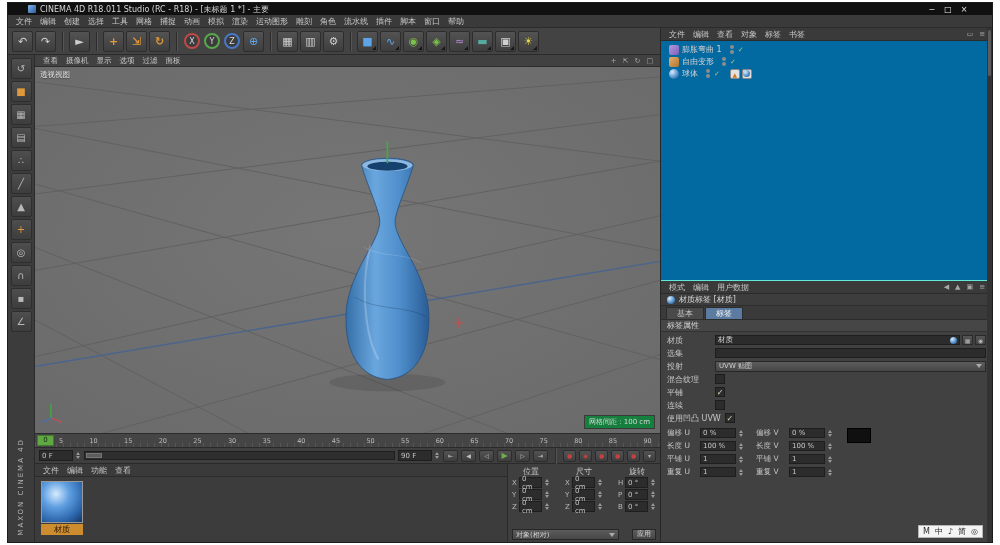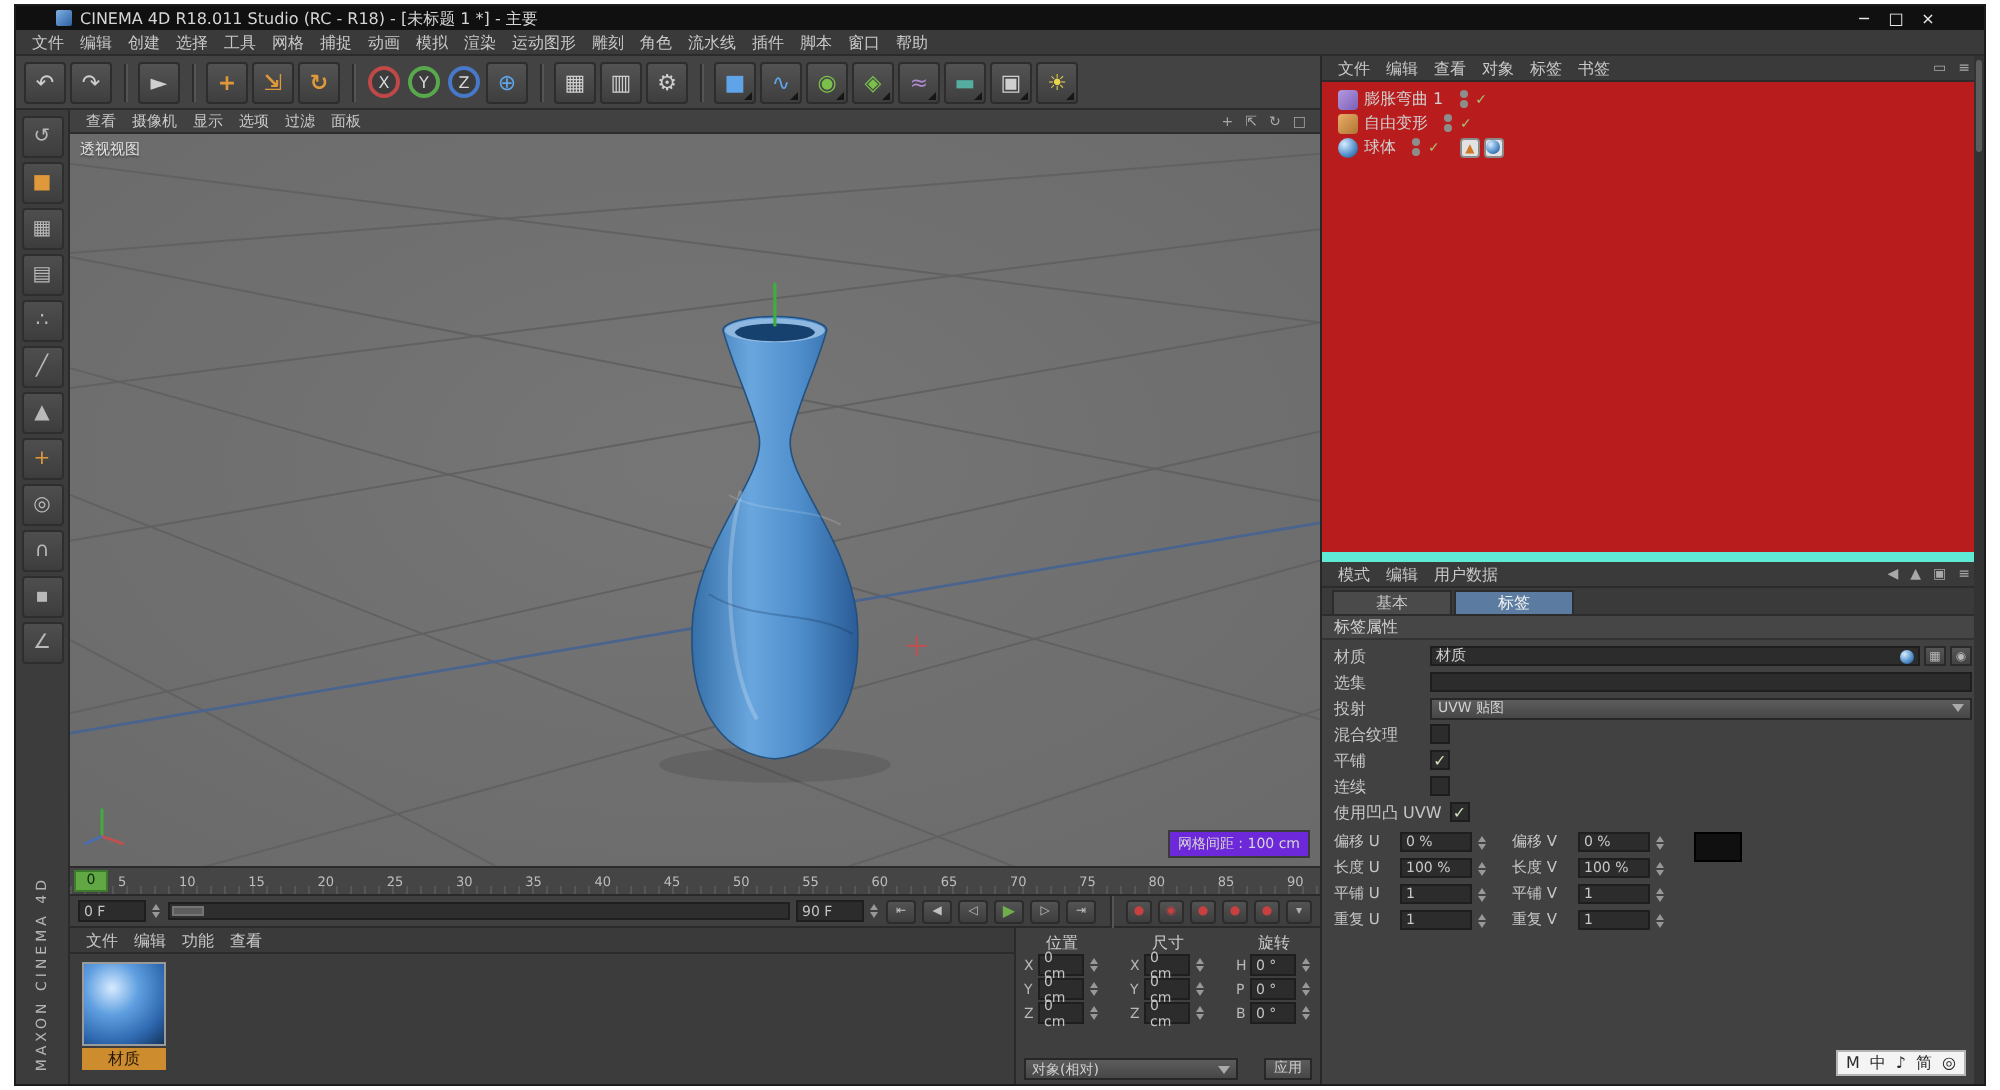--- a/index.html
+++ b/index.html
@@ -52,21 +52,21 @@
   .branding { margin-top:auto; margin-bottom:6px; writing-mode:vertical-rl; transform:rotate(180deg);
     font-size:7px; letter-spacing:2px; color:#c9c9c9; opacity:.85; }
 
   
   .center { flex:1; display:flex; flex-direction:column; min-width:0; }
   .vp-menubar { height:12px; background:#414141; border-bottom:1px solid #2d2d2d; display:flex; align-items:center; padding:0 4px; flex-shrink:0; }
   .vp-menubar .mi { font-size:7.5px; padding:0 4px; }
   .viewport { flex:1; position:relative; background:#6f6f6f; overflow:hidden; border-bottom:1px solid #2b2b2b; }
   .vp-svg { position:absolute; inset:0; width:100%; height:100%; }
   .view-label { position:absolute; left:5px; top:3px; font-size:7.5px; color:#e2e2e2; text-shadow:0 1px 1px rgba(0,0,0,.4); }
-  .grid-label { position:absolute; right:5px; bottom:4px; background:#6d28d9; border:1px solid #3a3a3a; color:#d6d6d6;
+  .grid-label { position:absolute; right:5px; bottom:4px; background:#15803d; border:1px solid #3a3a3a; color:#d6d6d6;
     font-size:7px; padding:1px 4px; }
 
   
   .ruler { height:14px; background:#454545; border-bottom:1px solid #2a2a2a; position:relative; display:flex; align-items:center;
     padding-left:24px; padding-right:8px; flex-shrink:0;
     background-image:repeating-linear-gradient(90deg,#565656 0 1px,transparent 1px 7px);
     background-size:100% 4px; background-position:0 100%; background-repeat:no-repeat; }
   .ticks { flex:1; display:flex; justify-content:space-between; }
   .tick { font-size:6.5px; color:#bdbdbd; }
   .marker { position:absolute; left:2px; top:1px; width:17px; height:11px; background:#61a845; border:1px solid #3e7a2e;
@@ -106,21 +106,21 @@
   .axis { width:7px; font-size:7px; color:#b8b8b8; }
   .coord-foot { display:flex; gap:13px; margin-top:1px; }
   .dd { height:11px; background:linear-gradient(#5c5c5c,#474747); border:1px solid #272727; color:#d0d0d0; font-size:7px;
     display:flex; align-items:center; justify-content:space-between; padding:0 3px; }
   .dd .tri { width:0; height:0; border-left:3px solid transparent; border-right:3px solid transparent; border-top:4px solid #aaa; }
   .coord-foot .dd { flex:1; }
   .btn3d { height:11px; background:linear-gradient(#5c5c5c,#474747); border:1px solid #272727; color:#d0d0d0; font-size:7px;
     text-align:center; line-height:9px; padding:0 4px; }
 
   
-  .om-tree { height:240px; background:#b91c1c; border-bottom:5px solid #5eead4; padding-top:3px; overflow:hidden; }
+  .om-tree { height:240px; background:#0369a1; border-bottom:1px solid #5eead4; padding-top:3px; overflow:hidden; }
   .obj-row { display:flex; align-items:center; height:11px; padding-left:8px; margin-bottom:1px; }
   .obj-icon { width:10px; height:10px; border-radius:2px; margin-right:3px; flex-shrink:0; }
   .oi-deform1 { background:linear-gradient(135deg,#b49ae0,#7a5fb8); }
   .oi-deform2 { background:linear-gradient(135deg,#e8b06a,#b07430); }
   .oi-sphere { border-radius:50%; background:radial-gradient(circle at 32% 30%, #d8ecff, #4d8cc8 60%, #1c4474); }
   .obj-name { font-size:8px; color:#d0d0d0; white-space:nowrap; }
   .vis-dots { display:flex; flex-direction:column; gap:1px; margin-left:8px; margin-right:4px; }
   .vis-dots i { width:4px; height:4px; border-radius:50%; background:#8d8d8d; }
   .obj-check { font-size:7px; color:#a9c47a; }
   .tags { display:flex; gap:2px; margin-left:10px; }
@@ -128,21 +128,21 @@
     text-align:center; color:#d07828; }
   .tag-tex { display:flex; align-items:center; justify-content:center; }
   .tag-tex i { width:7px; height:7px; border-radius:50%; background:radial-gradient(circle at 32% 30%, #d8ecff, #4d8cc8 60%, #1c4474); display:block; }
 
   
   .am { flex:1; display:flex; flex-direction:column; min-height:0; background:#414141; }
   .am-title { height:12px; display:flex; align-items:center; padding:0 6px; background:#3d3d3d; border-bottom:1px solid #2c2c2c; }
   .mini-sphere { width:8px; height:8px; border-radius:50%; background:radial-gradient(circle at 32% 30%, #d8ecff, #4d8cc8 60%, #1c4474); margin-right:4px; flex-shrink:0; }
   .am-title-text { font-size:8px; color:#d6d6d6; }
   .tabs { height:14px; display:flex; align-items:flex-end; padding:0 5px; background:#3a3a3a; border-bottom:1px solid #2c2c2c; }
-  .tab { padding:0 21px; height:12px; line-height:12px; font-size:8px; color:#c6c6c6; background:#4a4a4a;
+  .tab { padding:0 10px; height:12px; line-height:12px; font-size:8px; color:#c6c6c6; background:#4a4a4a;
     border:1px solid #2c2c2c; border-bottom:none; margin-right:1px; }
   .tab.active { background:#5b7ca0; color:#f2f2f2; }
   .section-label { height:12px; line-height:12px; font-size:8px; color:#d2d2d2; padding-left:6px; background:#464646; border-bottom:1px solid #333; }
   .props { padding:2px 6px 0 6px; }
   .prop-row { display:flex; align-items:center; height:12px; margin-bottom:1px; }
   .prop-label { width:48px; flex-shrink:0; font-size:8px; color:#c6c6c6; white-space:nowrap; }
   .prop-label.wide { width:auto; padding-right:4px; }
   .link-field { flex:1; height:10px; background:#2c2c2c; border:1px solid #1e1e1e; font-size:7.5px; color:#cfcfcf;
     display:flex; align-items:center; padding:0 2px; }
   .link-field .mini-sphere { margin-left:auto; margin-right:0; width:7px; height:7px; }
@@ -560,20 +560,24 @@
           <span class="mi">模式</span>
               <span class="mi">编辑</span>
               <span class="mi">用户数据</span>
             </span>
           <span class="spacer"></span>
           <span class="corner-ic">◀</span>
           <span class="corner-ic">▲</span>
           <span class="corner-ic">▣</span>
           <span class="corner-ic">≡</span>
         </div>
+        <div class="am-title">
+          <span class="mini-sphere"></span>
+          <span class="am-title-text">材质标签 [材质]</span>
+        </div>
         <div class="tabs">
           <span class="tab">基本</span>
           <span class="tab active">标签</span>
         </div>
         <div class="section-label">标签属性</div>
 
         <div class="props">
           <div class="prop-row">
             <span class="prop-label">材质</span>
             <span class="link-field">

